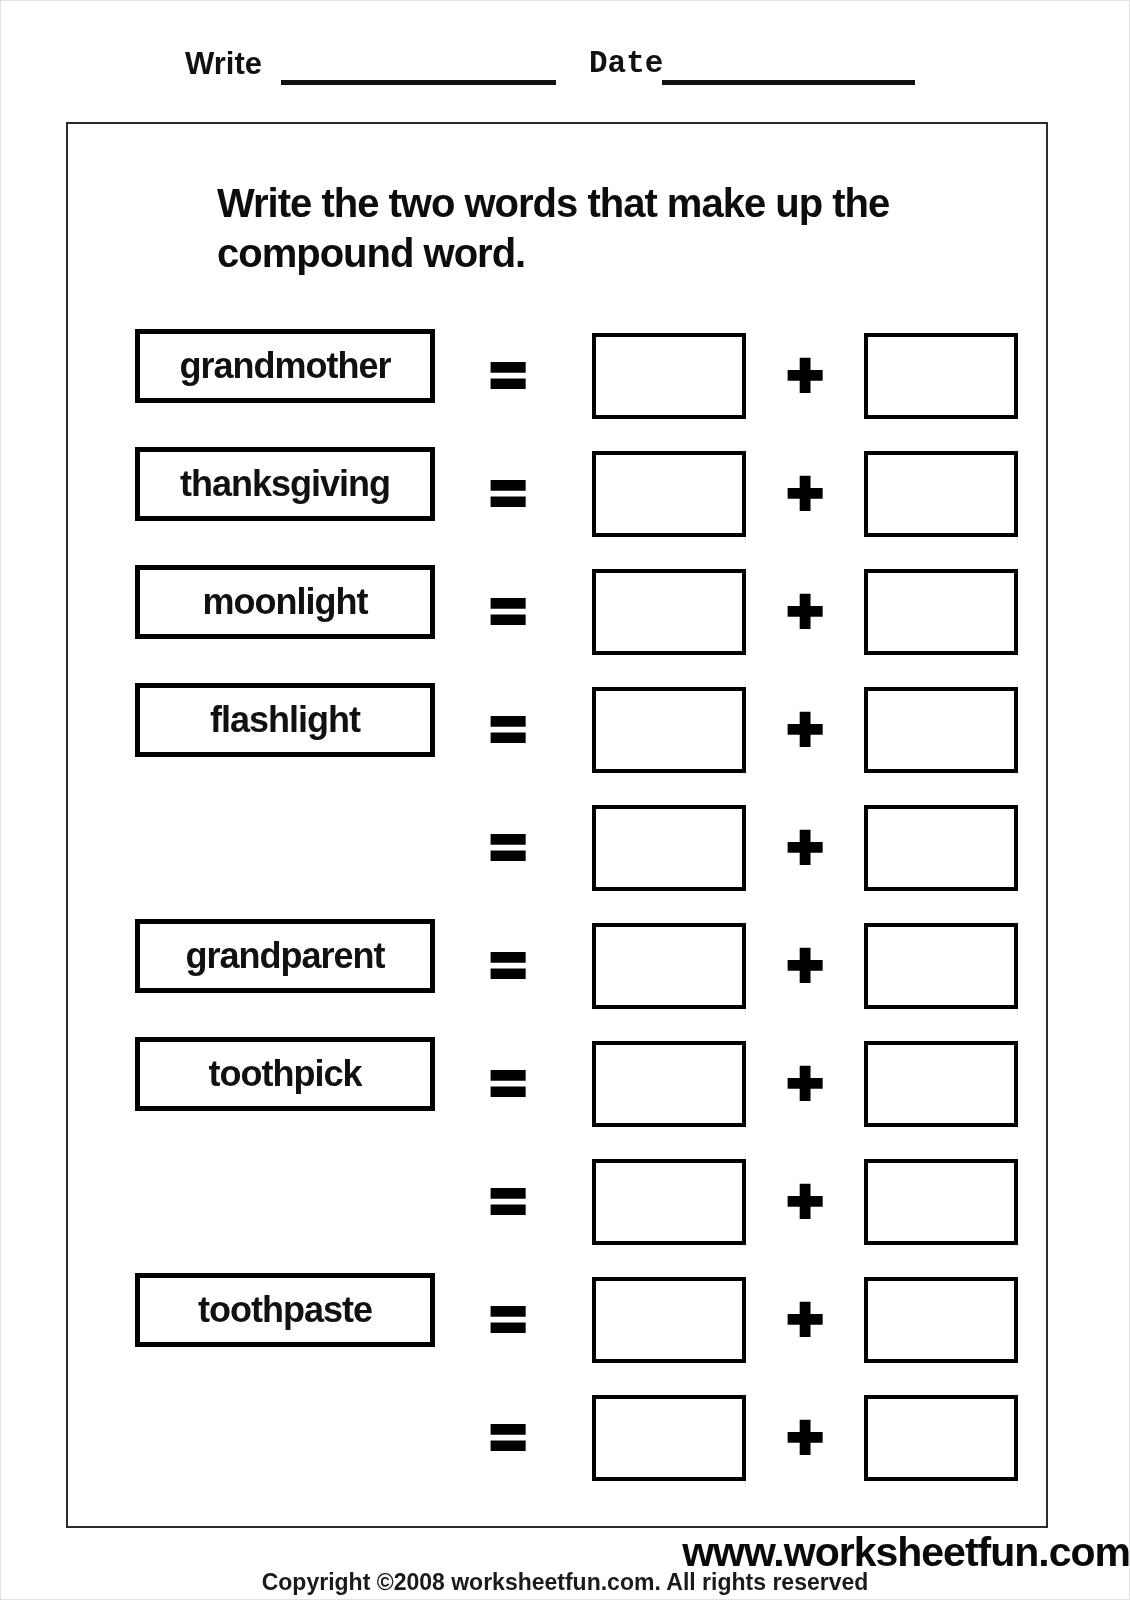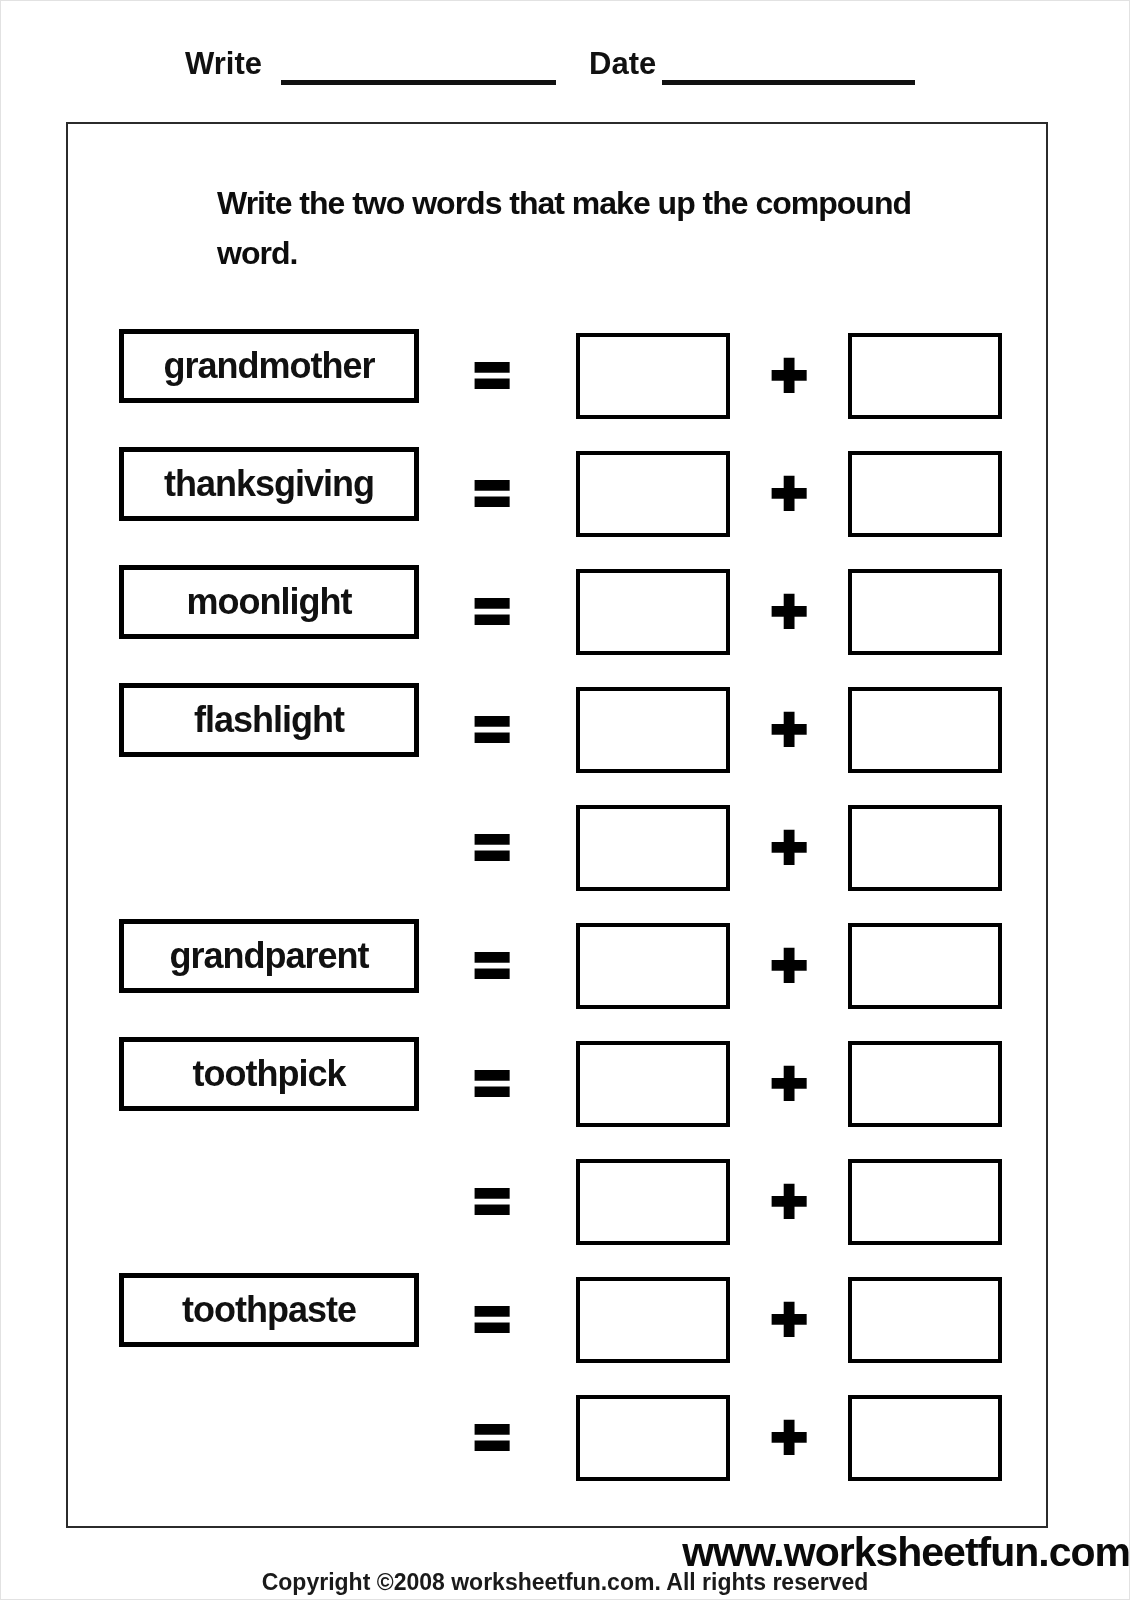--- a/index.html
+++ b/index.html
@@ -14,21 +14,21 @@
   }
 
   
   .hdr-label {
     position: absolute;
     font-weight: bold;
     font-size: 31px;
     color: #111;
   }
   .name-label { left: 185px; top: 46px; }
-  .date-label { left: 589px; top: 46px; }
+  .date-label { left: 589px; top: 46px; font-family: Liberation Mono, monospace; }
   .blank-line {
     position: absolute;
     height: 5px; background: #111;
     top: 80px;
   }
   .name-line { left: 281px; width: 275px; }
   .date-line { left: 662px; width: 253px; }
 
   
   .frame {
@@ -37,29 +37,29 @@
     width: 982px; height: 1406px;
     border: 2px solid #2b2b2b;
     background: #fff;
   }
 
   .title {
     position: absolute;
     left: 149px; top: 54px;
     width: 760px;
     font-weight: bold;
-    font-size: 32px;
+    font-size: 40px;
     line-height: 50px;
     letter-spacing: -1px;
     color: #0d0d0d;
   }
 
   
   .rows { position: absolute; left: 0; top: 0; width: 100%; height: 100%; }
-  .row { position: absolute; left: 0; width: 100%; height: 94px; }
+  .row { position: absolute; left: 16px; width: 100%; height: 94px; }
 
   .word-box {
     position: absolute;
     left: 51px; top: 0;
     width: 300px; height: 74px;
     border: 5px solid #000;
     background: #fff;
     display: flex; align-items: center; justify-content: center;
   }
   .word-label {

